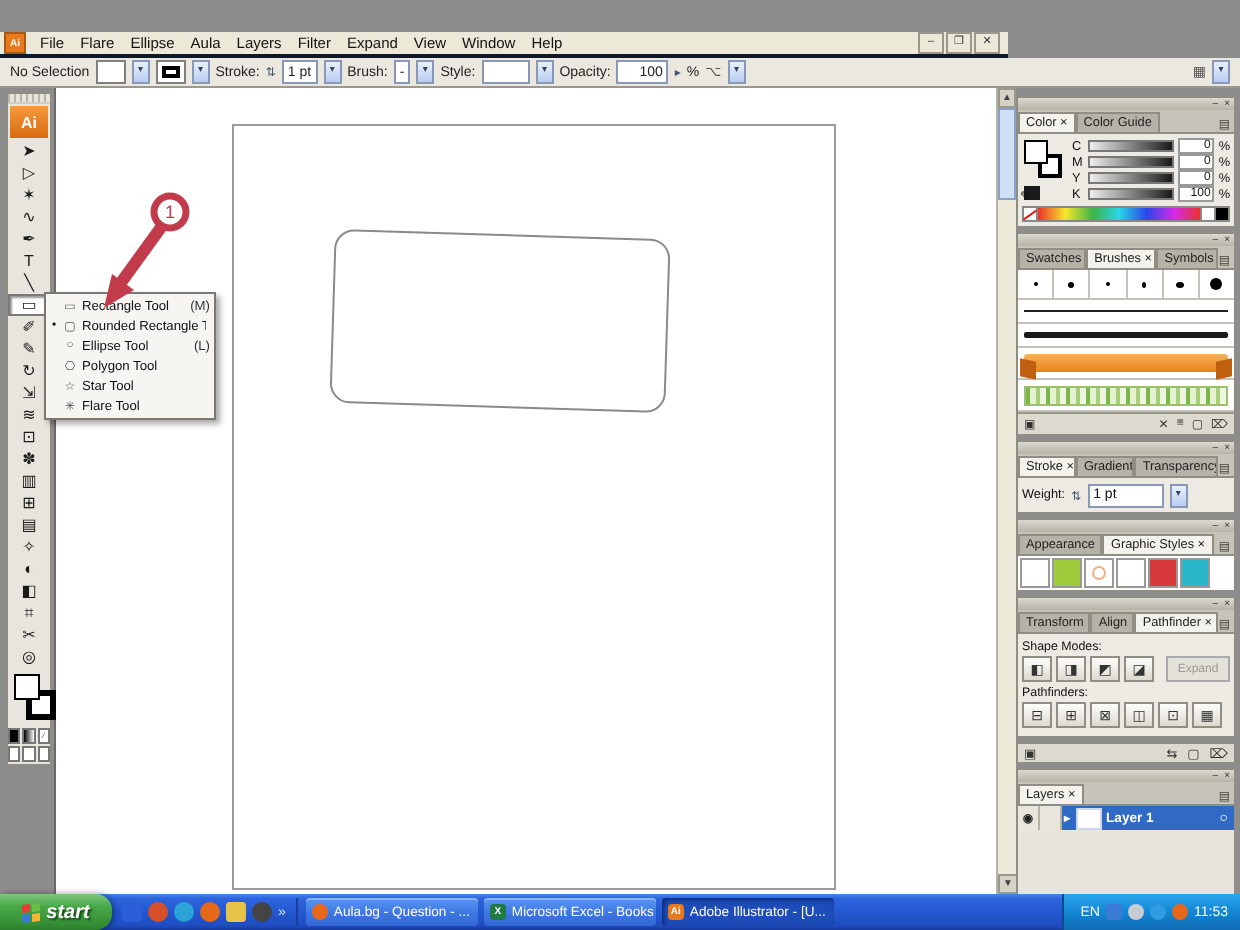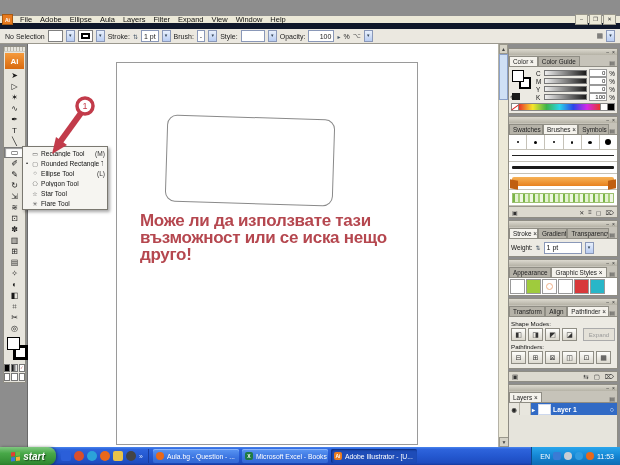--- a/index.html
+++ b/index.html
@@ -12,21 +12,21 @@
     background:linear-gradient(180deg,#3a8bf0 0%,#1c63e0 20%,#0c50d8 45%,#0a48c8 80%,#063aa8 100%);
     color:#fff;font-size:8px;font-weight:bold;text-shadow:1px 1px 1px #04247a;}
   .appicon{width:11px;height:11px;background:#e87a1e;border:1px solid #b35c10;color:#fff;font-size:6px;font-weight:bold;
     display:flex;align-items:center;justify-content:center;text-shadow:none;flex:0 0 auto;}
   .titletext{white-space:nowrap;overflow:hidden;flex:1;}
   .tbtns{display:flex;gap:2px;}
   .tbtn{width:14px;height:12px;border-radius:2px;border:1px solid #eef;color:#fff;font-size:7px;line-height:10px;text-align:center;text-shadow:none;}
   .tbtn.b{background:linear-gradient(#7fa8f2,#2358c8 60%,#1a46a8);}
   .tbtn.r{background:linear-gradient(#f0a088,#d84c24 60%,#b03010);}
 
-  .menubar{left:0;top:16px;width:620px;height:13px;background:#ece9d8;border-bottom:6px solid #0f172a;
+  .menubar{left:0;top:16px;width:504px;height:13px;background:#ece9d8;border-bottom:2px solid #0f172a;
     display:flex;align-items:center;padding:0 2px;box-sizing:border-box;font-size:7.5px;color:#111;}
   .docicon{width:9px;height:9px;background:#e87a1e;border:1px solid #a85a12;color:#fff;font-size:5px;font-weight:bold;
     display:flex;align-items:center;justify-content:center;margin-right:3px;}
   .mi{padding:1px 4px;}
   .docctl{margin-left:auto;display:flex;gap:1px;padding-right:2px;}
   .dbtn{width:11px;height:9px;border:1px solid #9a988c;background:#ece9d8;font-size:5.5px;line-height:8px;text-align:center;color:#333;}
 
   .optionsbar{left:0;top:29px;width:620px;height:15px;background:#ebe8e0;border-bottom:1px solid #9b988e;
     display:flex;align-items:center;gap:3px;padding:0 5px;box-sizing:border-box;font-size:7px;color:#222;}
   .swbox{width:13px;height:10px;border:1px solid #808080;background:#fff;position:relative;}
@@ -170,21 +170,21 @@
 </style>
 </head>
 <body>
 
 <div class="screen">
 
 
   <div class="abs menubar">
     <span class="docicon">Ai</span>
     <span class="mi">File</span>
-    <span class="mi">Adobe</span>
+    <span class="mi">Flare</span>
     <span class="mi">Ellipse</span>
     <span class="mi">Aula</span>
     <span class="mi">Layers</span>
     <span class="mi">Filter</span>
     <span class="mi">Expand</span>
     <span class="mi">View</span>
     <span class="mi">Window</span>
     <span class="mi">Help</span>
     <span class="docctl">
       <span class="dbtn">–</span>
@@ -259,25 +259,20 @@
     <div class="minirow">
       <span class="mcell"></span>
       <span class="mcell"></span>
       <span class="mcell"></span>
     </div>
   </div>
 
   <div class="abs docarea">
     <div class="page"></div>
     <div class="shape"></div>
-    <div class="ctext" style="color: rgb(181, 71, 79);">
-      <div>Може ли да използвате тази</div>
-      <div>възможност или се иска нещо</div>
-      <div>друго!</div>
-    </div>
     <div class="vscroll">
       <div class="varr">▲</div>
       <div class="vthumb"></div>
       <div class="varr bot">▼</div>
     </div>
   </div>
 
   <div class="abs dock">
 
     <div class="pgroup">

